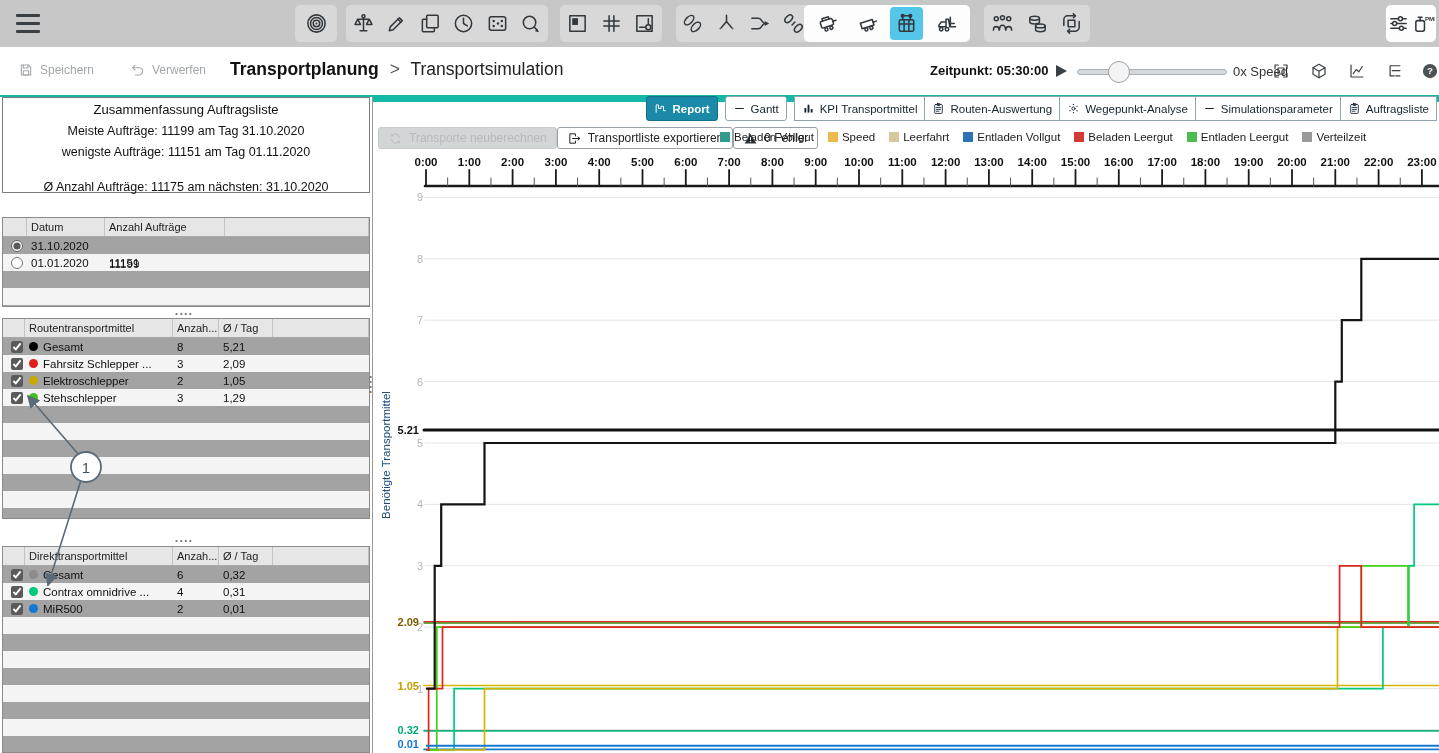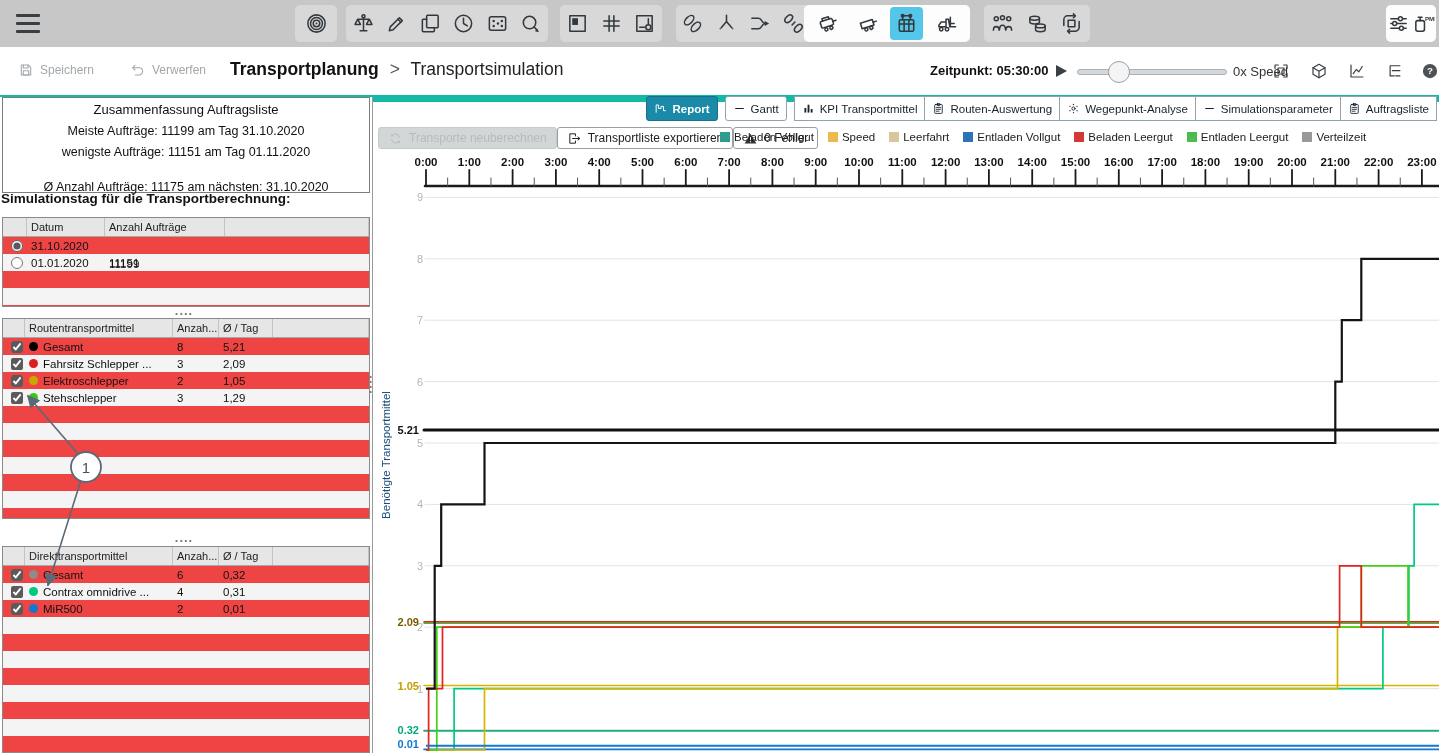--- a/index.html
+++ b/index.html
@@ -43,21 +43,21 @@
   .btn svg{width:15px;height:15px}
   .btn.disabled{background:#d3d6d7;color:#b4bcc0;border-color:#c6cacc;cursor:default}
   #legend{position:absolute;left:720px;top:131px;display:flex;gap:14px;font-size:11.5px;color:#1c1c1c;white-space:nowrap}
   .leg{display:flex;align-items:center;gap:4px}
   .leg .sw{width:10px;height:10px;display:inline-block}
   
   #left-panel{position:absolute;left:0;top:97px;width:372px;height:656px;background:#fff;border-right:1px solid #9a9a9a}
   #summary-box{position:absolute;left:2px;top:0;width:366px;height:94px;border:1px solid #7d7d7d;text-align:center;font-size:12.5px;color:#111}
   #summary-box div{position:absolute;width:100%}
   #sim-heading{position:absolute;left:1px;top:94px;font-size:13.5px;font-weight:bold;color:#111;background:transparent;white-space:nowrap}
-  .ptable{position:absolute;left:2px;width:368px;border:1px solid #8a8a8a;background:#ef4444;overflow:hidden;box-sizing:border-box}
+  .ptable{position:absolute;left:2px;width:368px;border:1px solid #8a8a8a;background:#a3a3a3;overflow:hidden;box-sizing:border-box}
   .ptable .hd{display:flex;background:#e6e6e6;border-bottom:1px solid #a8a8a8;height:18px;font-size:11px;color:#222;align-items:stretch}
   .hd .c{border-right:1px solid #c3c3c3;padding:0 4px;display:flex;align-items:center;box-sizing:border-box;overflow:hidden;white-space:nowrap}
   .trow{display:flex;height:17px;font-size:11.5px;align-items:center;color:#111}
   .trow.alt{background:#f4f4f4}
   .trow .c{padding:0 4px;box-sizing:border-box;overflow:hidden;white-space:nowrap;display:flex;align-items:center}
   .dot{width:9px;height:9px;border-radius:50%;display:inline-block;margin-right:5px;flex:none}
   input[type=checkbox],input[type=radio]{width:12px;height:12px;margin:0 0 0 4px;accent-color:#5a5a5a}
   .splitdots{position:absolute;left:0;width:368px;text-align:center;font-size:13px;font-weight:bold;color:#777;letter-spacing:1px;line-height:8px;height:9px}
   #vsplit{position:absolute;left:369px;top:375px;width:8px;color:#777;font-size:12px;font-weight:bold;line-height:5px}
   
@@ -453,21 +453,20 @@
     </span>
   </div>
 
 <div id="left-panel">
   <div id="summary-box">
     <div style="top:4px;font-size:13px">Zusammenfassung Auftragsliste</div>
     <div style="top:26px">Meiste Aufträge: 11199 am Tag 31.10.2020</div>
     <div style="top:47px">wenigste Aufträge: 11151 am Tag 01.11.2020</div>
     <div style="top:82px">Ø Anzahl Aufträge: 11175 am nächsten: 31.10.2020</div>
   </div>
-  <div id="sim-heading">Simulationstag für die Transportberechnung:</div>
 
   <div class="ptable" id="day-table" style="top:120px;height:90px">
       <div class="hd">
         <div class="c" style="width: 24px; flex-shrink: 0;"></div>
         <div class="c" style="width: 78px; flex-shrink: 0;">Datum</div>
         <div class="c" style="width: 120px; flex-shrink: 0;">Anzahl Aufträge</div>
         <div class="c" style="flex: 1 0 0%;"></div>
       </div>
       <div class="trow">
         <div class="c" style="width: 24px; flex-shrink: 0;">

